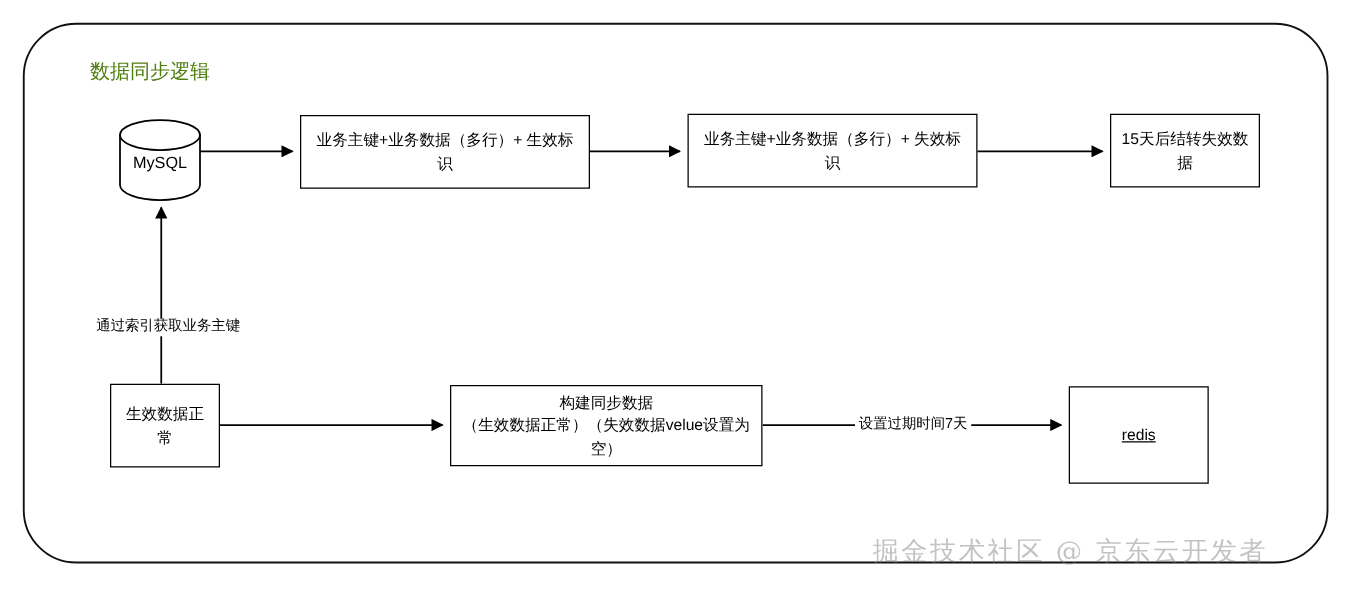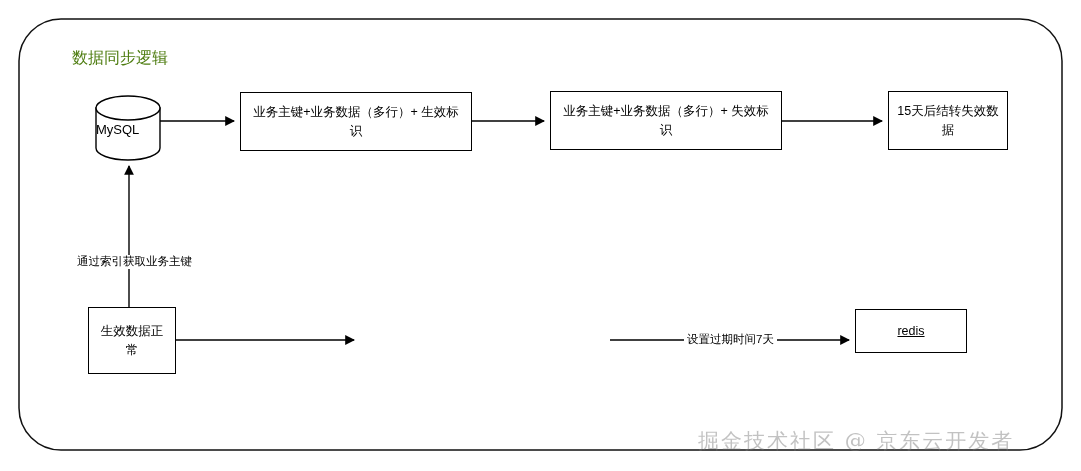--- a/index.html
+++ b/index.html
@@ -101,42 +101,46 @@
 
     <line x1="129" y1="307" x2="129" y2="166" stroke="#000000" stroke-width="1.4" marker-end="url(#arrow)"></line>
 
     <line x1="176" y1="340" x2="354" y2="340" stroke="#000000" stroke-width="1.4" marker-end="url(#arrow)"></line>
 
     <line x1="610" y1="340" x2="849" y2="340" stroke="#000000" stroke-width="1.4" marker-end="url(#arrow)"></line>
   </svg>
 
   <div class="free-label" style="left:72px; top:48px;">数据同步逻辑</div>
 
-  <div class="cyl-label" style="left:96px; top:122px; width:64px; text-align:left;">MySQL</div>
+  <div class="cyl-label" style="left:96px; top:122px; width:64px; text-align:center;">MySQL</div>
 
   <div class="node" style="left:240px; top:92px; width:232px; height:59px;">
     <span class="node-text">业务主键+业务数据（多行）+ 生效标识</span>
   </div>
 
   <div class="node" style="left:550px; top:91px; width:232px; height:59px;">
     <span class="node-text">业务主键+业务数据（多行）+ 失效标识</span>
   </div>
 
   <div class="node" style="left:888px; top:91px; width:120px; height:59px;">
     <span class="node-text">15天后结转失效数据</span>
   </div>
 
   <div class="edge-label" style="left:74px; top:207px;margin-top:48px;">通过索引获取业务主键</div>
 
   <div class="node" style="left:88px; top:307px; width:88px; height:67px;">
     <span class="node-text">生效数据正常</span>
   </div>
 
+  <div class="node" style="left:360px; top:308px; width:250px; height:65px;">
+    <span class="node-text">构建同步数据
+（生效数据正常）（失效数据velue设置为空）</span>
+  </div>
 
-  <div class="node" style="left:855px; top:309px; width:112px; height:44px;text-decoration:underline;">
+  <div class="node" style="left:855px; top:309px; width:112px; height:78px;text-decoration:underline;">
     <span class="node-text">redis</span>
   </div>
 
   <div class="edge-label" style="left:668px; top:333px;margin-left:16px;">设置过期时间7天</div>
 
   <div class="watermark" style="left:698px; top:427px;">掘金技术社区 @ 京东云开发者</div>
 
 </div>
 
 </body></html>

